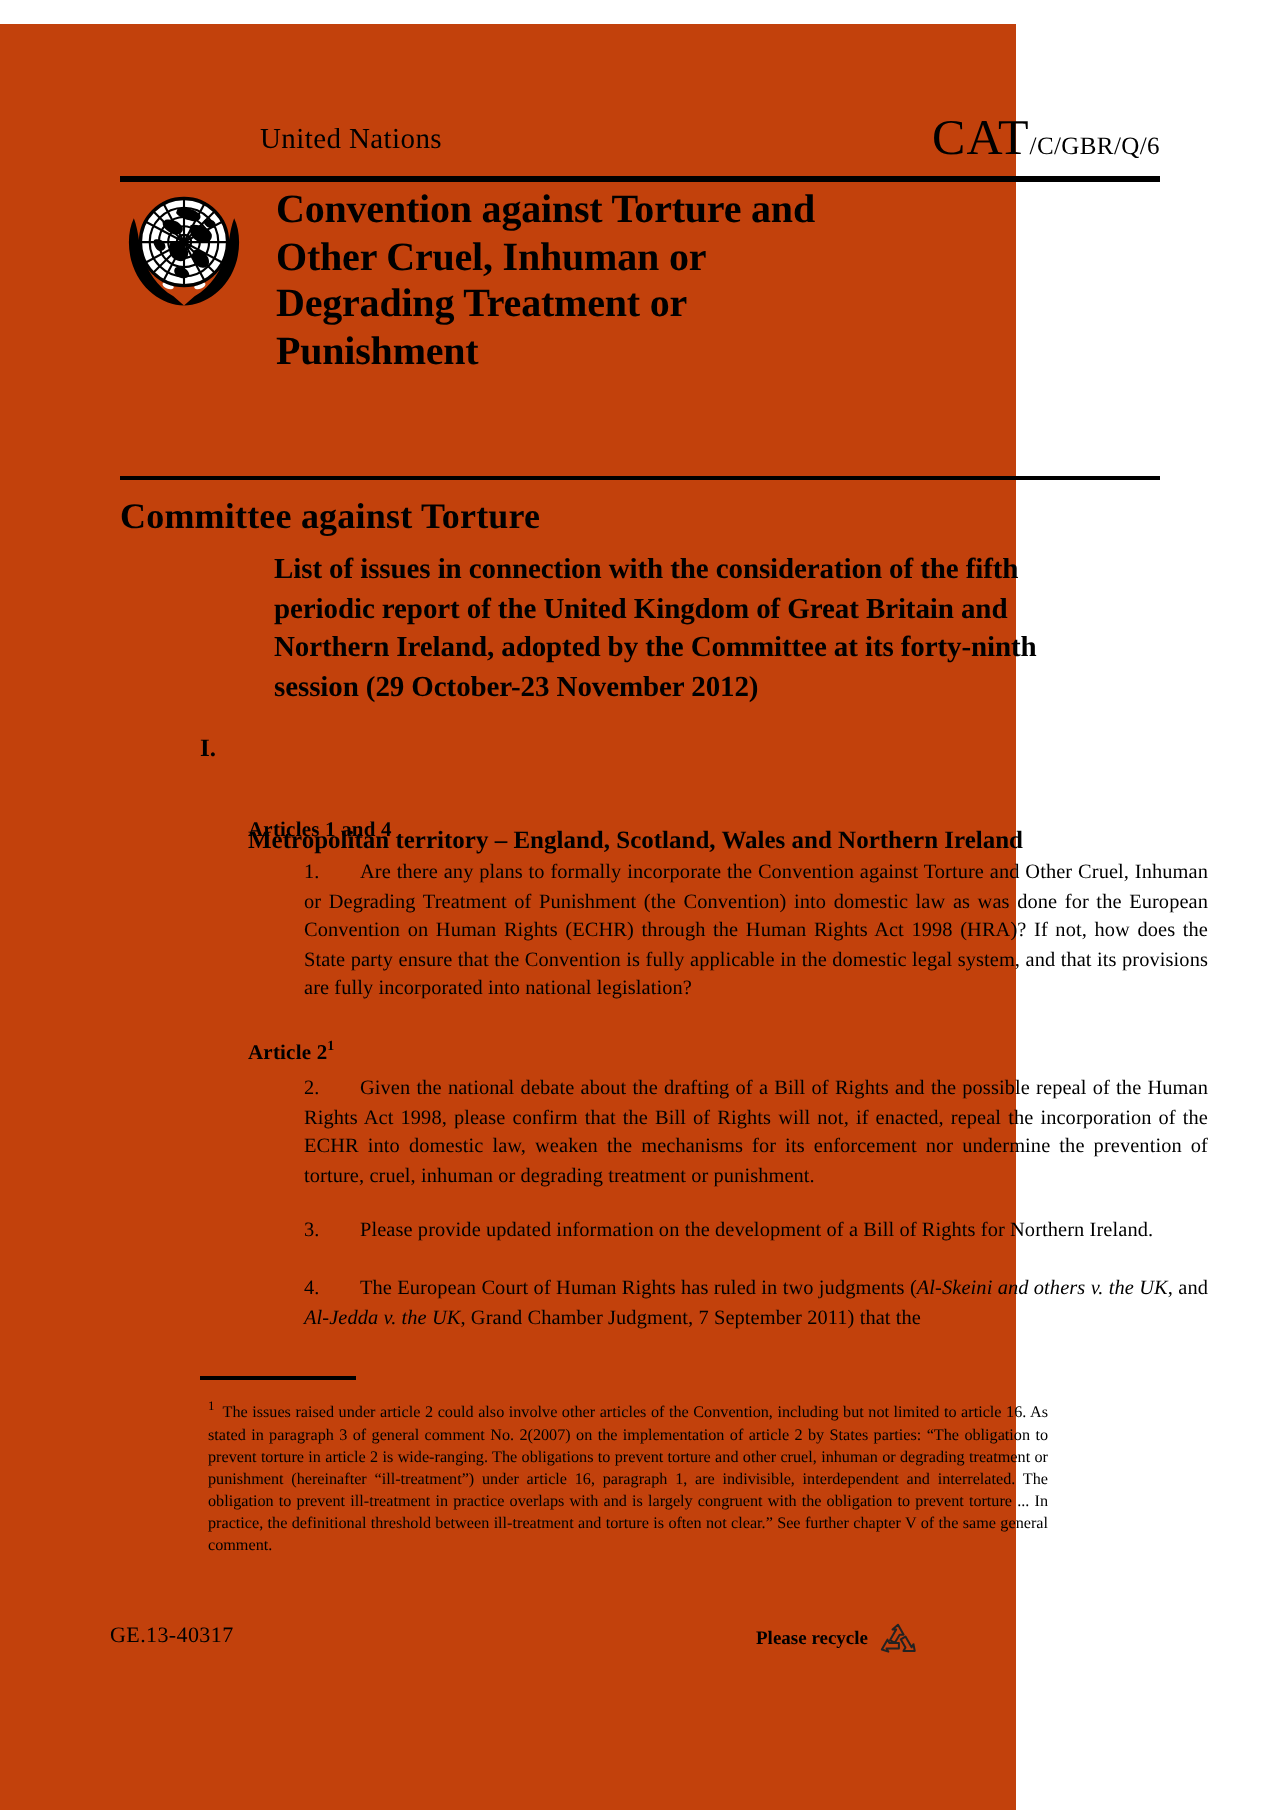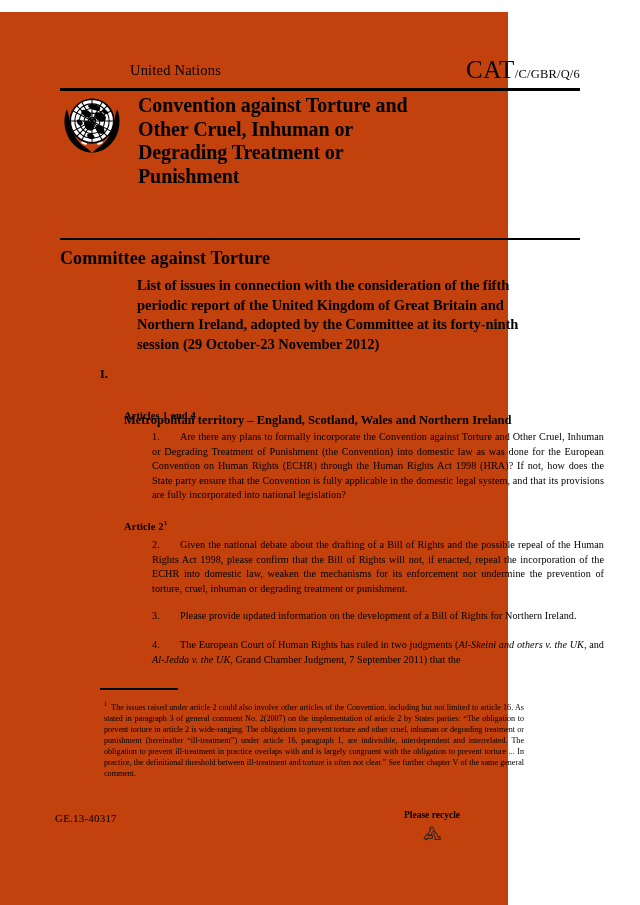--- a/index.html
+++ b/index.html
@@ -196,21 +196,20 @@
     left: 55px; top: 800px;
     font-size: 11px;
     letter-spacing: .2px;
   }
   .recycle-wrap {
     position: absolute;
     right: 48px; top: 798px;
     display: flex;
     align-items: center;
     gap: 4px;
-    flex-direction: column;
   }
   .recycle-txt {
     font-size: 9.5px;
     font-weight: bold;
   }
   .recycle-icon { width: 22px; height: 20px; }
 </style>
 </head>
 <body>
 

